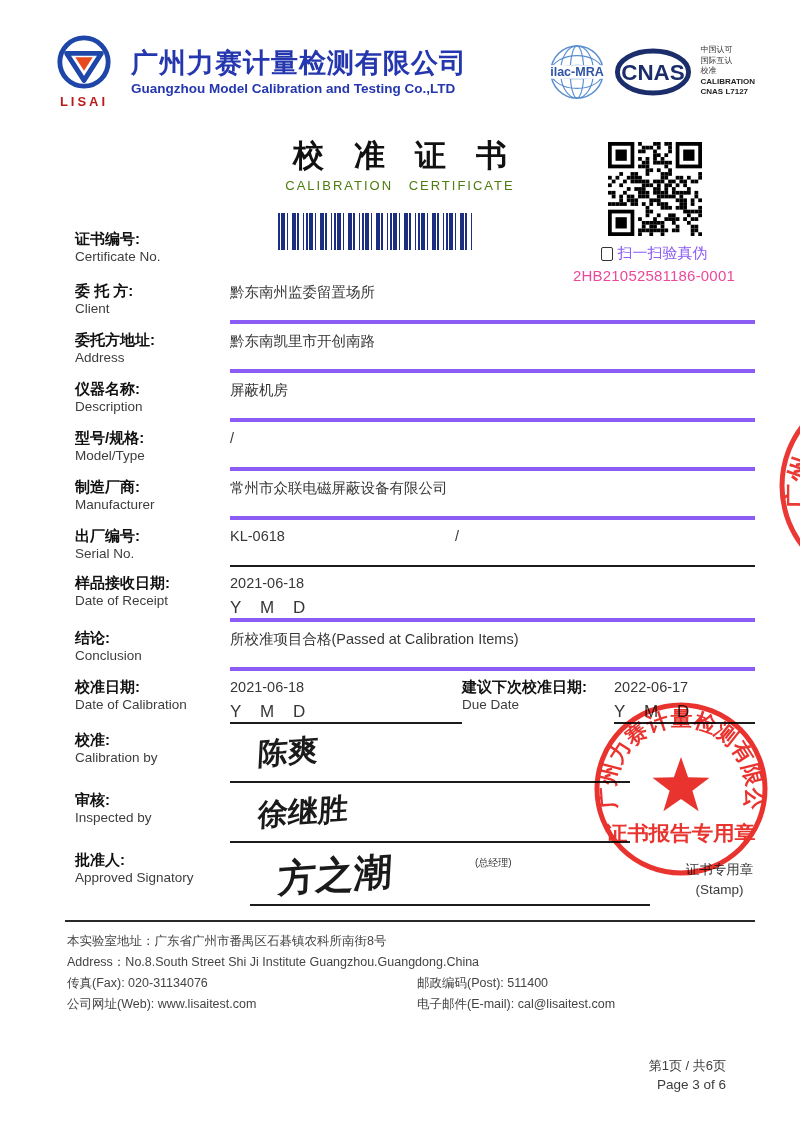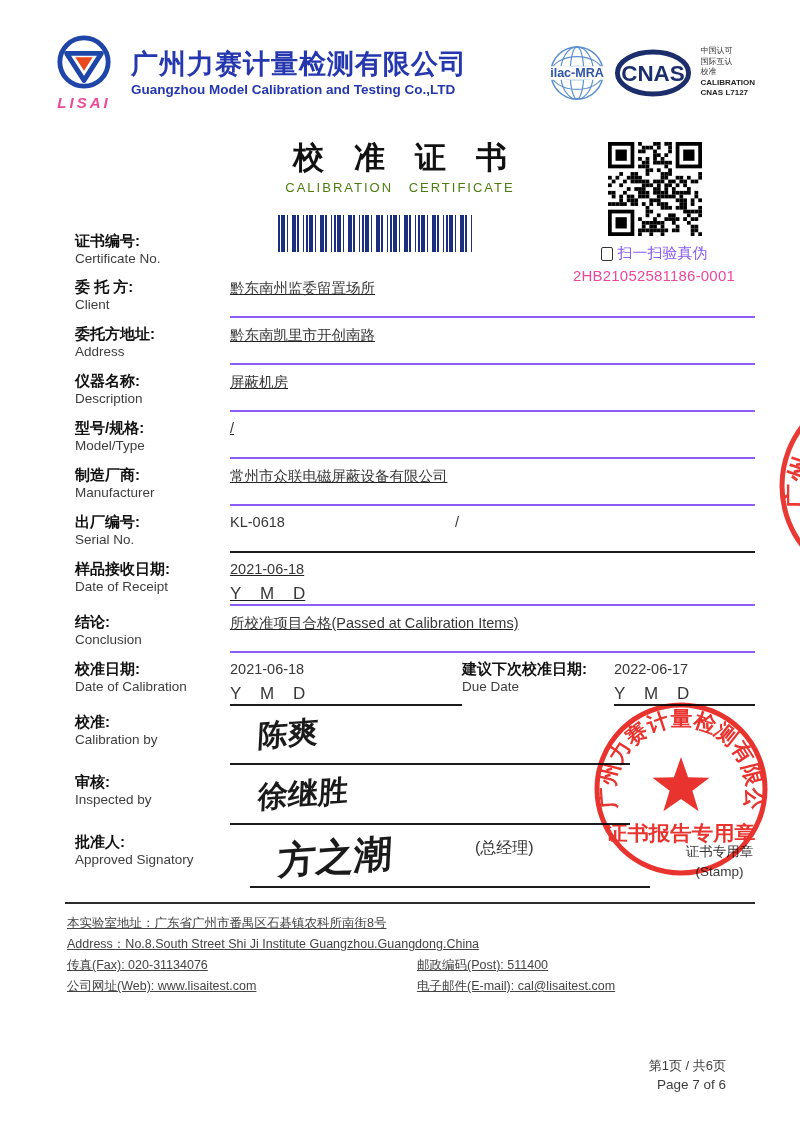--- a/index.html
+++ b/index.html
@@ -5,21 +5,21 @@
   html,body{margin:0;padding:0;background:#ffffff;}
   .page{
     width:800px;height:1131px;position:relative;overflow:hidden;background:#fff;
     font-family:"Liberation Sans","DejaVu Sans",sans-serif;color:#222;
   }
   .content{padding:34px 45px 0;}
 
   
   .header{display:flex;align-items:center;}
   .logo-block{width:78px;text-align:center;flex:0 0 auto;}
-  .logo-block .logo-word{font-size:15px;font-weight:bold;color:#ec4899;letter-spacing:3px;margin-top:-2px;font-style:italic;}
+  .logo-block .logo-word{font-size:13px;font-weight:bold;color:#b91c1c;letter-spacing:3px;margin-top:-2px;}
   .company-block{margin-left:8px;}
   .company-cn{font-size:27px;font-weight:bold;color:#2537ae;letter-spacing:1px;line-height:32px;}
   .company-en{font-size:13.5px;font-weight:bold;color:#2537ae;margin-top:2px;}
   .cert-logos{margin-left:auto;display:flex;align-items:center;gap:8px;}
   .accred-caption{font-size:8px;color:#333;line-height:10.5px;}
   .accred-caption .b{font-weight:bold;color:#222;}
 
   
   .title-block{text-align:center;margin-top:26px;}
   .title-cn{font-size:31px;font-weight:bold;color:#111;letter-spacing:30px;text-indent:30px;}
@@ -30,55 +30,55 @@
   .verify{position:absolute;left:568px;top:244px;width:172px;text-align:center;}
   .verify-line1{font-size:15px;color:#8b5cf6;display:flex;align-items:center;justify-content:center;gap:5px;}
   .scan-icon{display:inline-block;width:10px;height:12px;border:1.5px solid #333;border-radius:2px;}
   .verify-code{font-size:15px;color:#ec4899;margin-top:4px;letter-spacing:.2px;}
 
   
   .row{display:grid;grid-template-columns:185px 1fr;margin-bottom:6px;}
   .label{padding-left:30px;}
   .label-cn{font-size:15px;font-weight:bold;color:#111;line-height:19px;}
   .label-en{font-size:13.5px;color:#3d3d3d;line-height:18px;}
-  .value-cell{border-bottom:2px solid #8b5cf6;min-height:39px;position:relative;text-decoration:underline;}
+  .value-cell{border-bottom:4px solid #8b5cf6;min-height:39px;position:relative;}
   .value-text{font-size:14.5px;color:#373737;padding-top:2px;}
   .ymd{font-size:17px;color:#373737;white-space:pre;margin-top:7px;}
 
-  .row.cert{margin-top:20px;margin-bottom:4px;min-height:58px;gap:8px;}
+  .row.cert{margin-top:20px;margin-bottom:10px;min-height:58px;gap:8px;}
   .row.cert .label{padding-top:16px;}
   .barcode{width:196px;height:37px;margin-left:40px;
     background:repeating-linear-gradient(90deg,
       #1c2e80 0 2px,#fff 2px 3px,#1c2e80 3px 7px,#fff 7px 9px,
       #1c2e80 9px 10px,#fff 10px 14px,#1c2e80 14px 18px,#fff 18px 19px,
       #1c2e80 19px 21px,#fff 21px 25px,#1c2e80 25px 26px,#fff 26px 28px);}
 
   .split-cell{display:grid;grid-template-columns:225px 170px 1fr;border-bottom:2px solid #1c1c1c;min-height:39px;}
   .split-cell .label{padding-left:0;}
 
   .dates-cell{display:grid;grid-template-columns:232px 152px 1fr;min-height:43px;}
   .dates-cell .sub{border-bottom:2px solid #1c1c1c;}
   .dates-cell .label{padding-left:0;}
 
   .row.sig{margin-bottom:7px;}
   .row.sig .sig-cell{width:400px;border-bottom:2px solid #1c1c1c;min-height:51px;position:relative;}
   .signature{font-family:"DejaVu Serif","Liberation Serif",serif;font-weight:600;color:#1a1a1a;
     display:inline-block;transform:rotate(-4deg) skewX(-7deg);padding-left:28px;font-size:30px;line-height:46px;}
   .signature.big{font-size:38px;font-weight:bold;line-height:52px;}
-  .role{position:absolute;left:225px;top:6px;font-size:16px;color:#333;}
+  .role{position:absolute;left:225px;top:6px;font-size:10px;color:#333;}
   .stamp-caption{width:130px;margin-left:14px;padding-top:10px;text-align:center;
     font-size:13.5px;color:#3a3a3a;line-height:20px;}
 
   
   .main-stamp{position:absolute;left:588px;top:698px;width:186px;height:186px;opacity:.93;mix-blend-mode:multiply;z-index:5;}
   .edge-stamp{position:absolute;left:768px;top:381px;width:220px;height:215px;opacity:.9;mix-blend-mode:multiply;z-index:5;}
 
   
   .footer{margin:14px 0 0 20px;border-top:2px solid #2a2a2a;padding:9px 0 0 2px;}
-  .footer .fline{font-size:12.5px;color:#444;line-height:21px;text-decoration:underline;}
+  .footer .fline{font-size:12.5px;color:#444;line-height:21px;}
   .fpair{display:grid;grid-template-columns:350px 1fr;}
   .pagination{position:absolute;right:74px;top:1056px;text-align:right;}
   .pagination .p-cn{font-size:13px;color:#3c3c3c;line-height:19px;}
   .pagination .p-en{font-size:13.5px;color:#3c3c3c;line-height:19px;}
 </style>
 </head>
 <body>
 
 <div class="page">
   <div class="content">
@@ -531,15 +531,15 @@
     <defs>
         <path id="edgeArc" d="M 36,128 A 77,77 0 1 1 188,128" fill="none"></path>
       </defs>
     <text font-size="23" font-weight="bold" fill="#e8231e" font-family="Liberation Sans, sans-serif">
       <textPath href="#edgeArc" startOffset="0" textLength="300" lengthAdjust="spacingAndGlyphs">广州力赛计量检测有限公司</textPath>
     </text>
   </svg>
 
   <div class="pagination">
     <div class="p-cn">第1页 / 共6页</div>
-    <div class="p-en">Page 7 of 6</div>
+    <div class="p-en">Page 3 of 6</div>
   </div>
 </div>
 
 </body></html>

